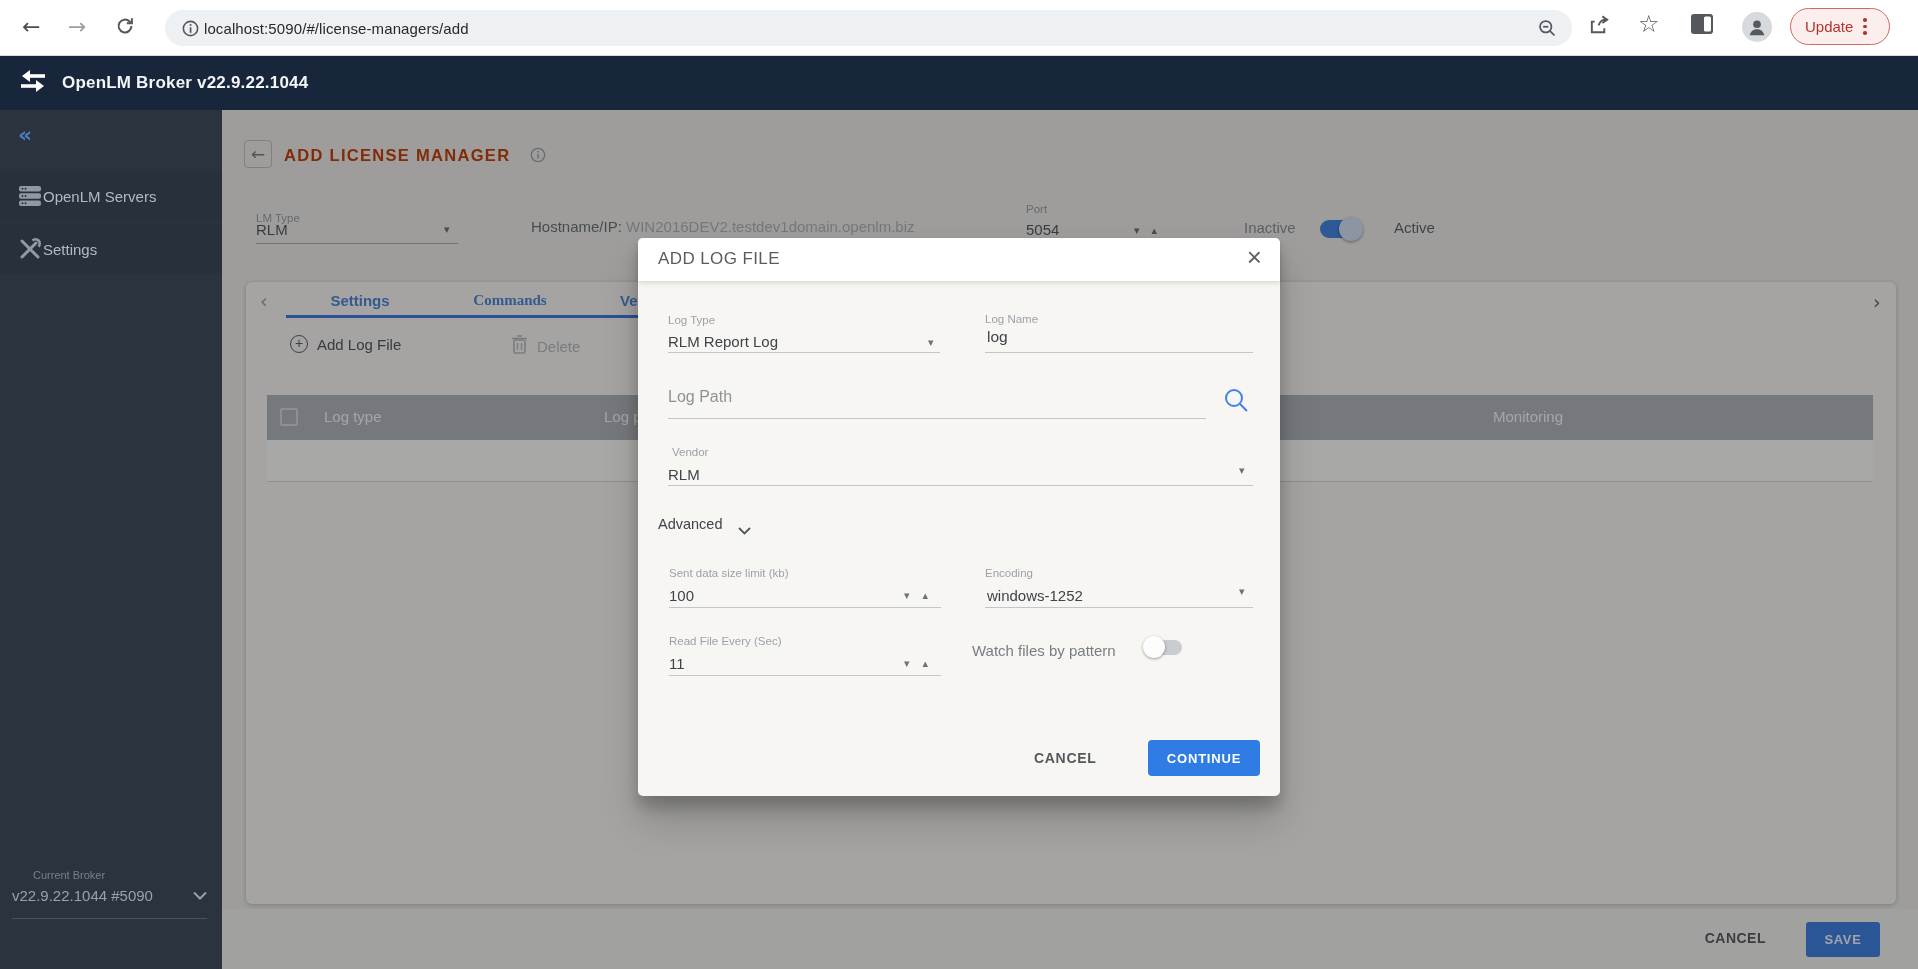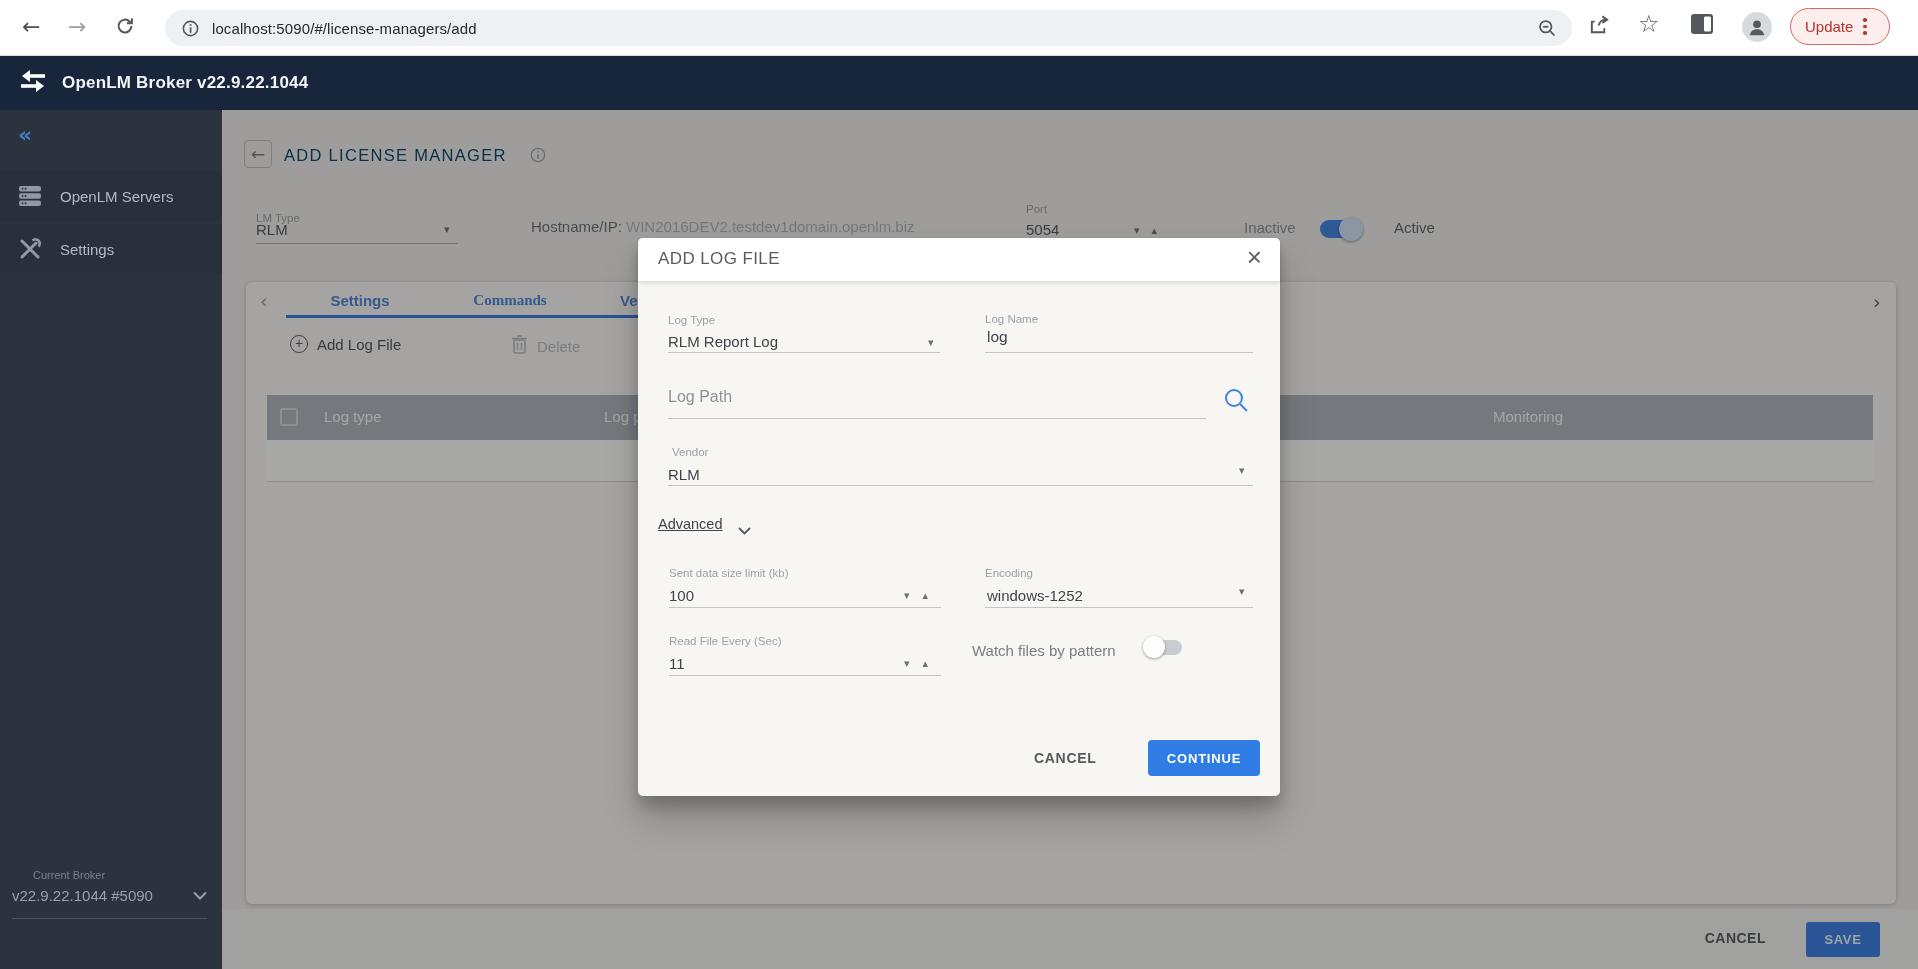--- a/index.html
+++ b/index.html
@@ -7,21 +7,21 @@
               font-family:"Liberation Sans", sans-serif; }
   .glyph { font-family:"DejaVu Sans", sans-serif; }
 
   
   .browser { position:relative; width:100%; height:56px; background:#ffffff;
              border-bottom:1px solid #dadce0; z-index:200; }
   .nav-ico { position:absolute; top:14px; font-size:22px; line-height:26px; color:#4a4d51; cursor:pointer; }
   .omnibox { position:absolute; left:165px; top:10px; width:1407px; height:36px;
              background:#eef1f3; border-radius:18px; display:flex; align-items:center; }
   .omnibox .site-info { margin-left:16px; display:flex; align-items:center; }
-  .url-text { margin-left:12px; font-size:15px; color:#27292d; letter-spacing:.1px; }
+  .url-text { margin-left:4px; font-size:15px; color:#27292d; letter-spacing:.1px; }
   .chrome-btn { position:absolute; top:13px; }
   .avatar-circle { position:absolute; left:1742px; top:12px; width:30px; height:30px; border-radius:50%;
                    background:#d7dadd; display:flex; align-items:center; justify-content:center; }
   .update-pill { position:absolute; left:1790px; top:8px; width:100px; height:37px; border:1.5px solid #d06a60;
                  background:#fceeec; border-radius:19px; display:flex; align-items:center; cursor:pointer; }
   .update-pill span.lbl { margin-left:14px; font-size:15px; color:#b3342c; }
   .kebab { margin-left:10px; display:flex; flex-direction:column; gap:3px; }
   .kebab i { width:3.5px; height:3.5px; border-radius:50%; background:#b3342c; }
 
   
@@ -33,36 +33,36 @@
   
   .shell { display:flex; width:100%; height:859px; }
 
   
   .sidebar { position:relative; width:222px; height:100%; background:#2b333e; flex:0 0 222px; z-index:140; }
   .collapse-btn { position:absolute; left:18px; top:12px; font-size:22px; font-weight:bold; color:#4b7cc0; cursor:pointer; }
   .side-items { position:absolute; top:61px; left:0; right:0; }
   .side-item { height:50px; background:#27303b; margin-bottom:3px; display:flex; align-items:center; cursor:pointer; }
   .side-item.selected { background:#45639c; }
   .side-item .s-icon { width:26px; margin-left:17px; display:flex; align-items:center; justify-content:center; }
-  .side-item .s-label { margin-left:17px; font-size:15px; color:#b2bac2; }
+  .side-item .s-label { font-size:15px; color:#b2bac2; }
   .side-item.selected .s-label { color:#d2dae6; }
   .broker-box { position:absolute; left:12px; right:15px; bottom:50px; border-bottom:1px solid #4a525c; padding-bottom:14px; }
   .broker-label { margin-left:21px; font-size:11px; color:#77808c; }
   .broker-row { margin-top:5px; display:flex; align-items:center; justify-content:space-between; cursor:pointer; }
   .broker-value { font-size:15px; color:#98a1ab; }
 
   
   .main { position:relative; flex:1; height:100%; background:#ecebe9; overflow:hidden; }
   .backdrop { position:absolute; inset:0; background:rgba(0,0,0,0.33); z-index:50; }
 
   .back-btn { position:absolute; left:22px; top:30px; width:28px; height:28px; border:1px solid #bfbfbe;
               border-radius:4px; display:flex; align-items:center; justify-content:center;
               color:#7a7e83; font-size:17px; cursor:pointer; background:transparent; }
   .page-title { position:absolute; left:62px; top:36px; font-size:16.5px; letter-spacing:1.3px;
-                color:#0c4a6e; font-weight:400; }
+                color:#c2410c; font-weight:700; }
   .info-ico { position:absolute; left:308px; top:37px; }
 
   .fld-label { font-size:11.5px; color:#9aa0a6; }
   .fld-value { font-size:15px; color:#565a5f; }
   .u-line { border-bottom:1px solid #a9abad; }
   .dd-arrow { font-size:11px; color:#6e7276; }
 
   .lm-label  { position:absolute; left:34px; top:102px; }
   .lm-value  { position:absolute; left:34px; top:111px; }
   .lm-arrow  { position:absolute; left:222px; top:113px; }
@@ -127,21 +127,21 @@
   .m-value { position:absolute; font-size:15px; color:#3f434a; }
   .m-line  { position:absolute; border-bottom:1px solid #c3c5c8; }
   .m-arrow { position:absolute; font-size:11px; color:#6d7276; cursor:pointer; }
   .m-spin  { position:absolute; font-size:11px; color:#6d7276; letter-spacing:13px; cursor:pointer; }
 
   .m-input { position:absolute; background:transparent; border:none; outline:none;
              font-family:"Liberation Sans", sans-serif; font-size:15.5px; color:#3f434a; }
   .m-input::placeholder { color:#8d9297; font-size:16px; }
 
   .advanced { position:absolute; left:20px; top:278px; font-size:14.5px; color:#3f434a;
-              text-decoration:underline; cursor:pointer; }
+              cursor:pointer; }
   .adv-chev { position:absolute; left:100px; top:283px; cursor:pointer; }
 
   .watch-lbl { position:absolute; left:334px; top:404px; font-size:15px; color:#797e84; }
   .switch-off { position:absolute; left:508px; top:402px; width:36px; height:15px; border-radius:8px;
                 background:#c9cdd2; cursor:pointer; }
   .switch-off .knob { position:absolute; left:-3px; top:-4px; width:22px; height:22px; border-radius:50%;
                       background:#fdfdfd; box-shadow:0 1px 3px rgba(0,0,0,.38); }
 
   .m-cancel { position:absolute; left:396px; top:512px; font-size:14px; font-weight:600; letter-spacing:.7px;
               color:#55595e; cursor:pointer; background:none; border:none;

